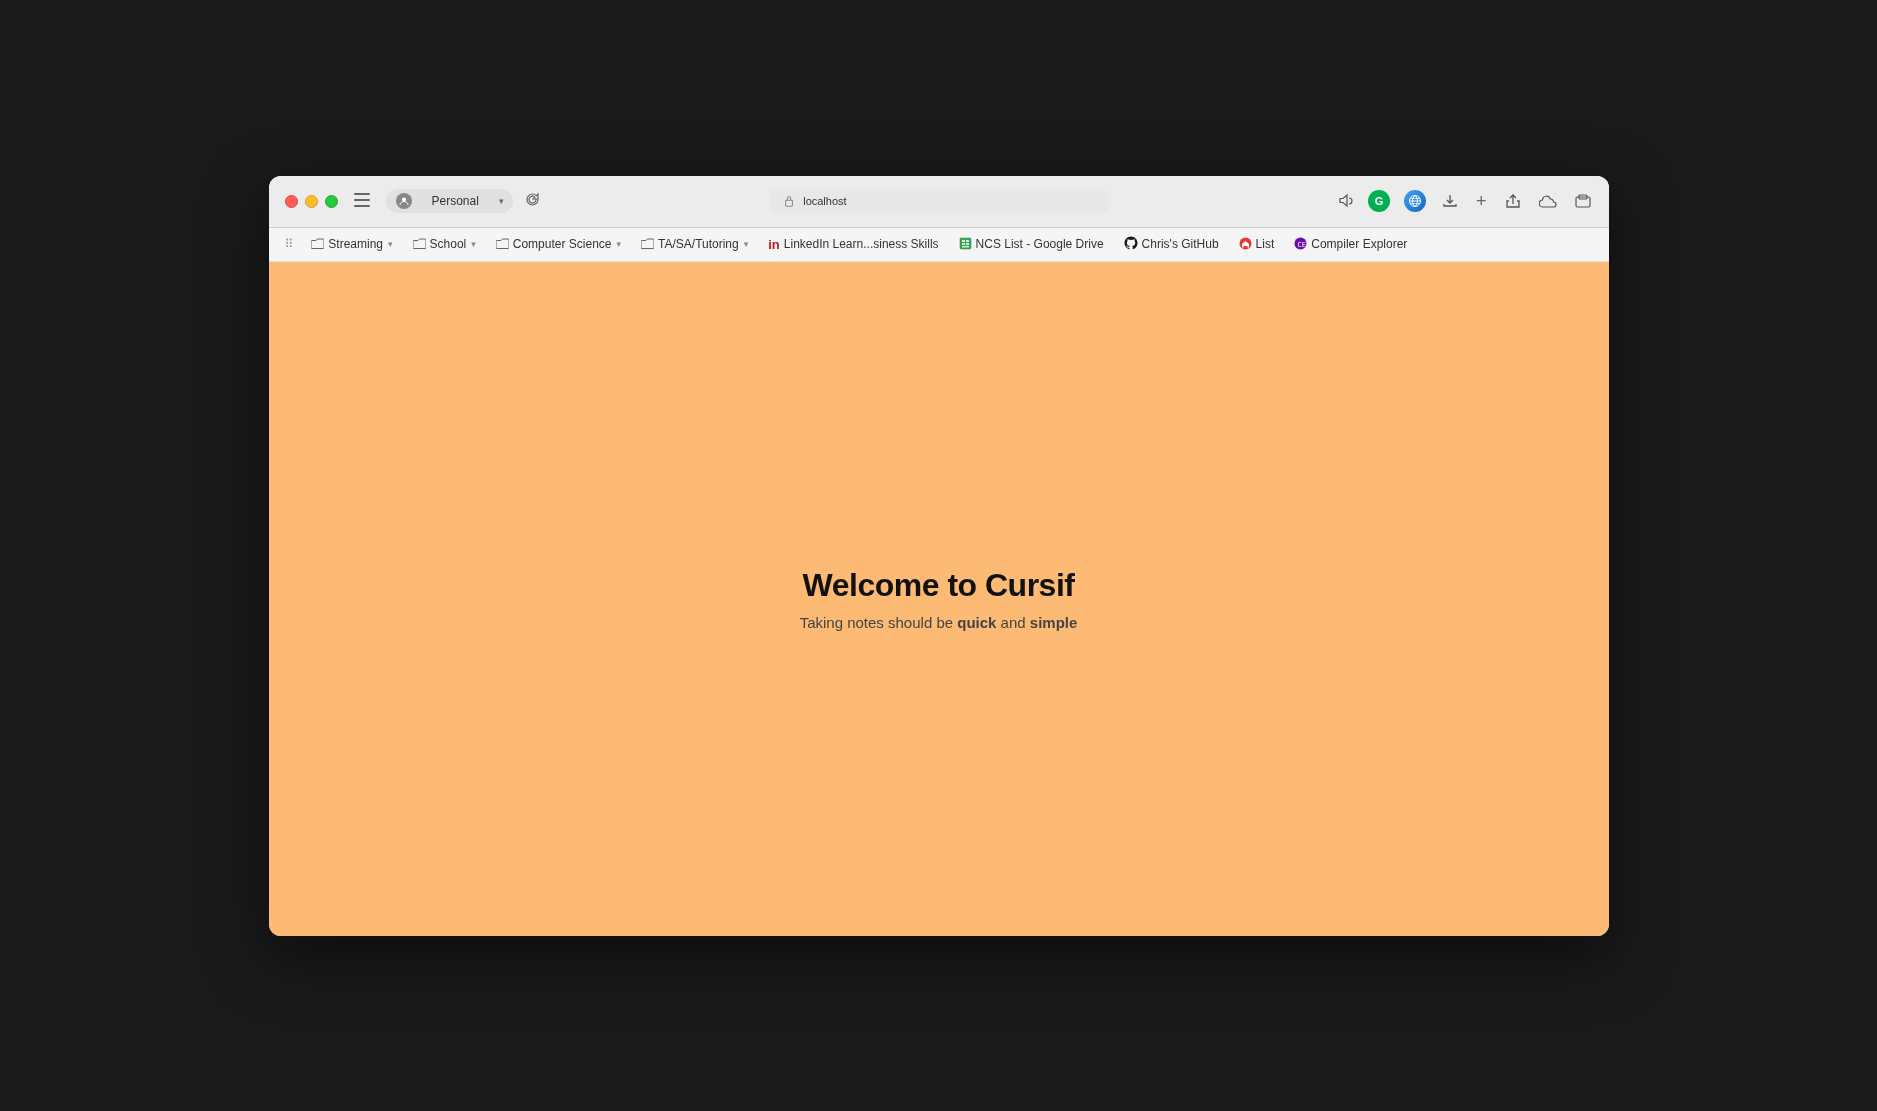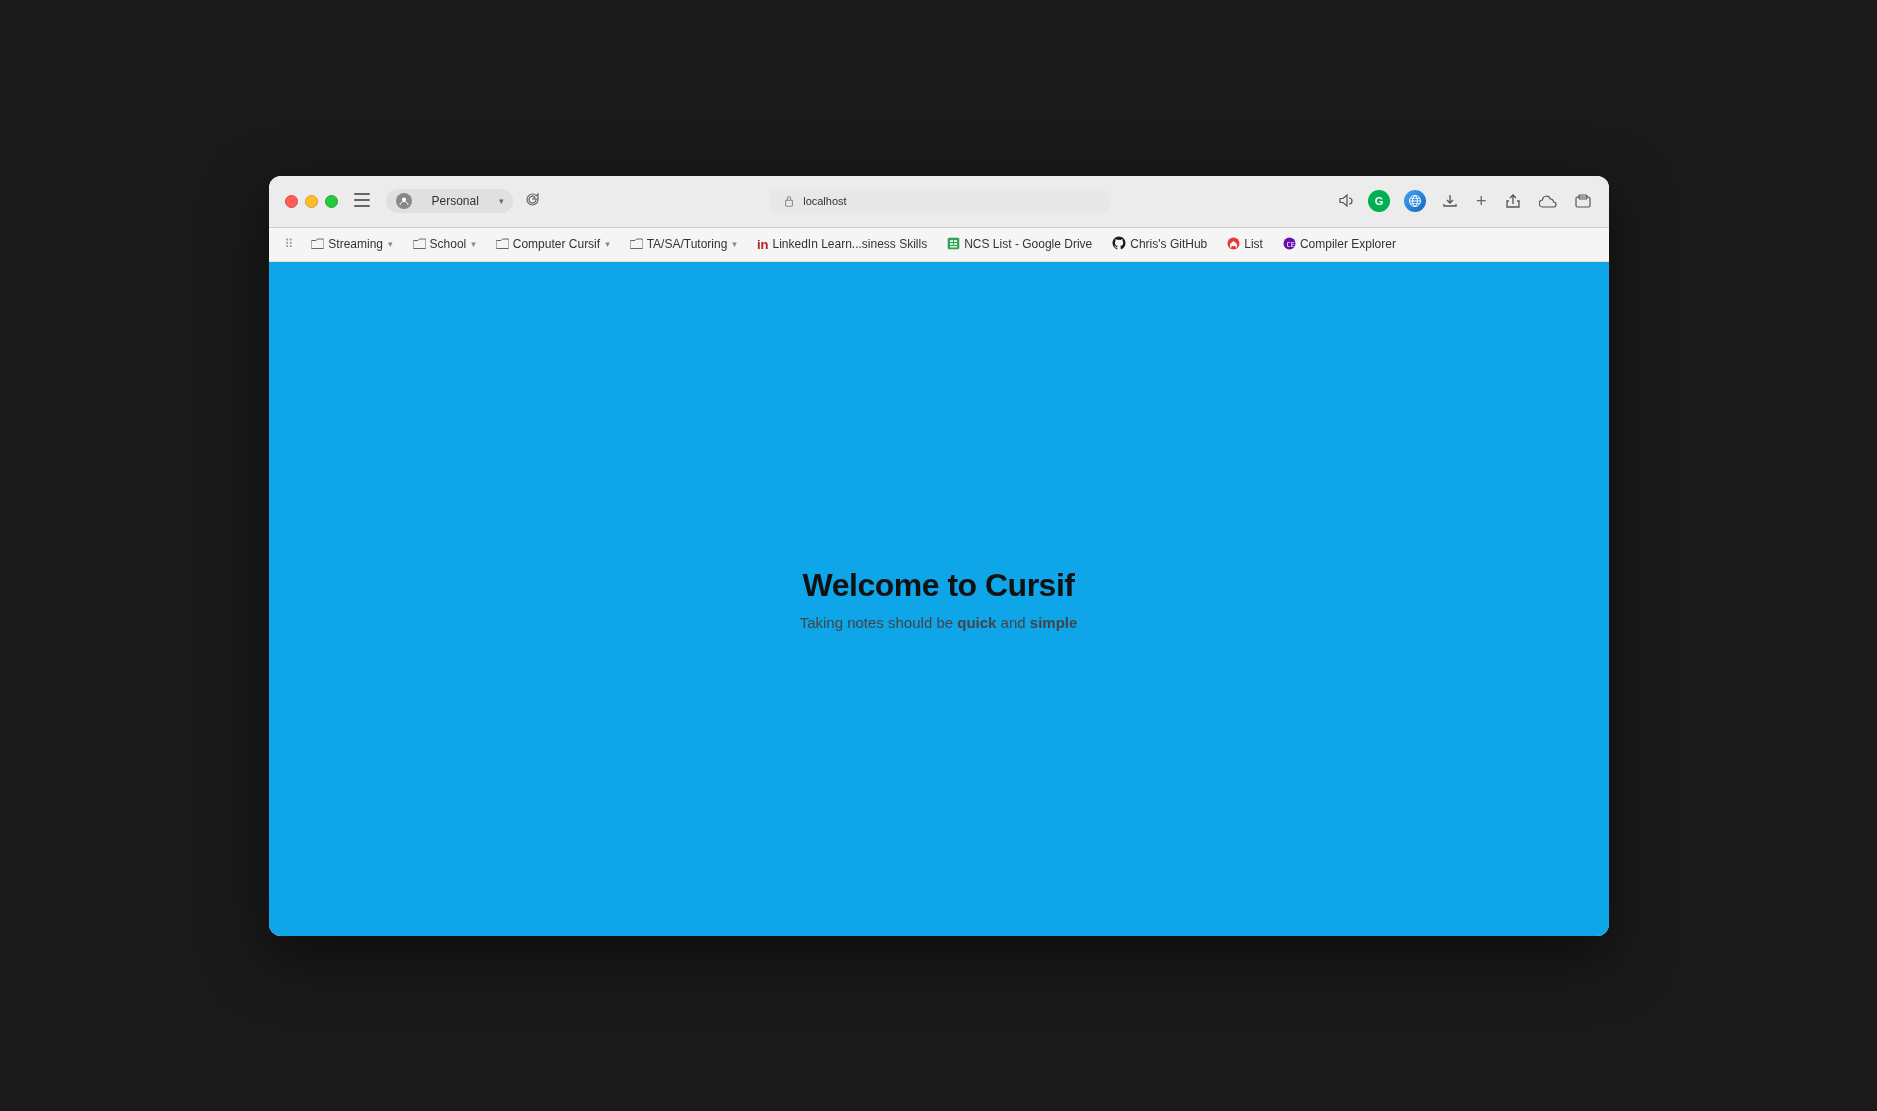--- a/index.html
+++ b/index.html
@@ -205,21 +205,21 @@
       font-size: 13.5px;
       color: #333;
     }
 
     
     .main-content {
       flex: 1;
       display: flex;
       align-items: center;
       justify-content: center;
-      background: #0ea5e9;
+      background: #fdba74;
     }
 
     .welcome-section {
       text-align: center;
     }
 
     .welcome-title {
       font-size: 32px;
       font-weight: 700;
       color: #111;
@@ -382,21 +382,21 @@
       <span class="bookmark-label">School</span>
       <span class="bookmark-chevron">▾</span>
     </div>
 
     <div class="bookmark-item bm-cs">
       <span class="bookmark-icon">
         <svg width="13" height="11" viewBox="0 0 13 11" fill="none">
           <path d="M1 2.5h4l1.5-1.5H12a1 1 0 0 1 1 1V9.5a1 1 0 0 1-1 1H1a1 1 0 0 1-1-1V3.5A1 1 0 0 1 1 2.5z" stroke="#666" stroke-width="1" fill="none"></path>
         </svg>
       </span>
-      <span class="bookmark-label">Computer Cursif</span>
+      <span class="bookmark-label">Computer Science</span>
       <span class="bookmark-chevron">▾</span>
     </div>
 
     <div class="bookmark-item bm-ta">
       <span class="bookmark-icon">
         <svg width="13" height="11" viewBox="0 0 13 11" fill="none">
           <path d="M1 2.5h4l1.5-1.5H12a1 1 0 0 1 1 1V9.5a1 1 0 0 1-1 1H1a1 1 0 0 1-1-1V3.5A1 1 0 0 1 1 2.5z" stroke="#666" stroke-width="1" fill="none"></path>
         </svg>
       </span>
       <span class="bookmark-label">TA/SA/Tutoring</span>

